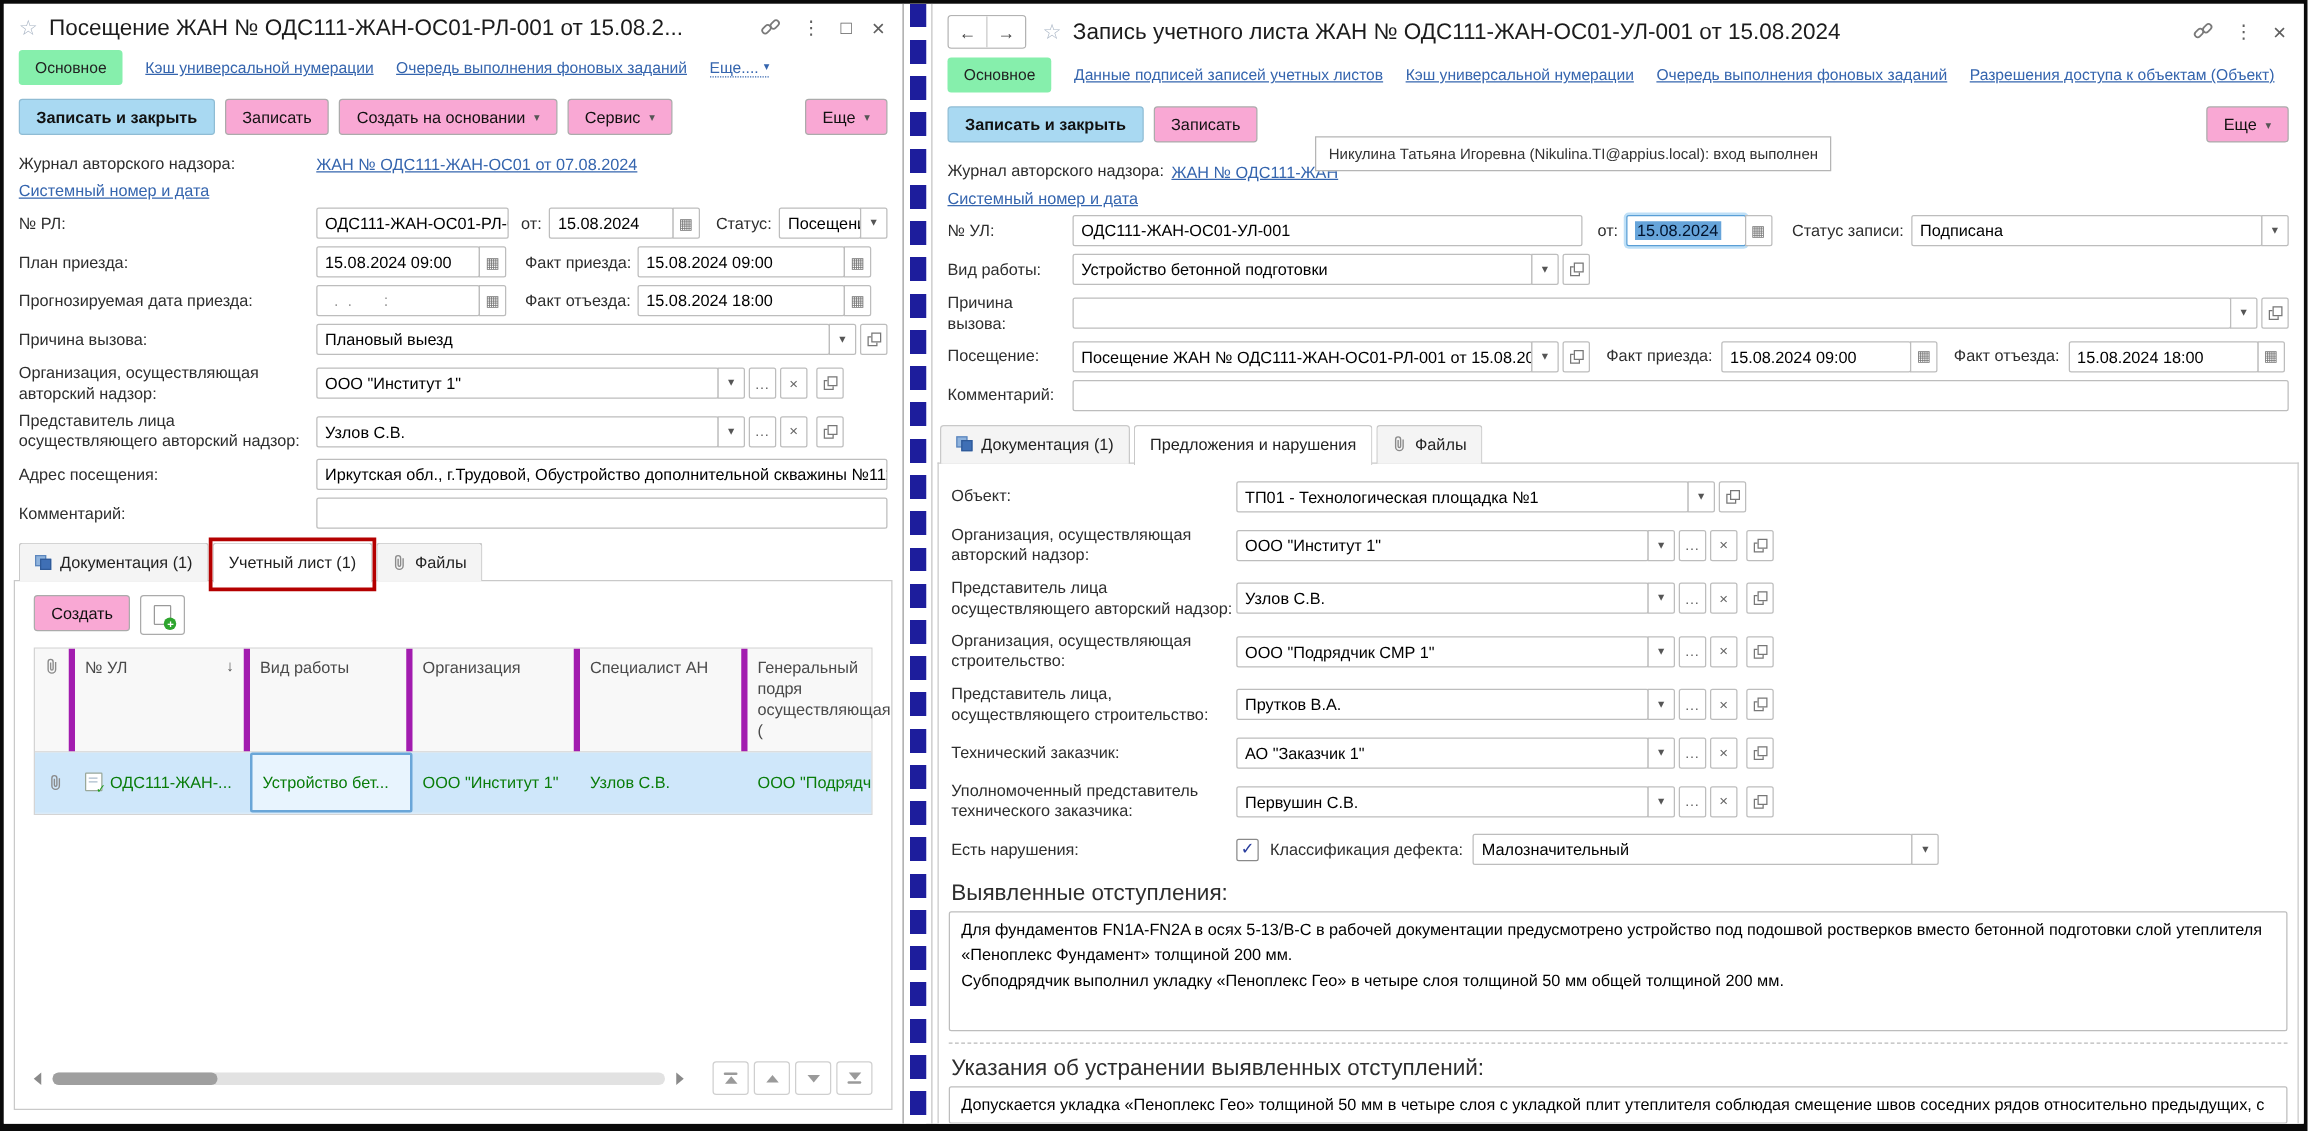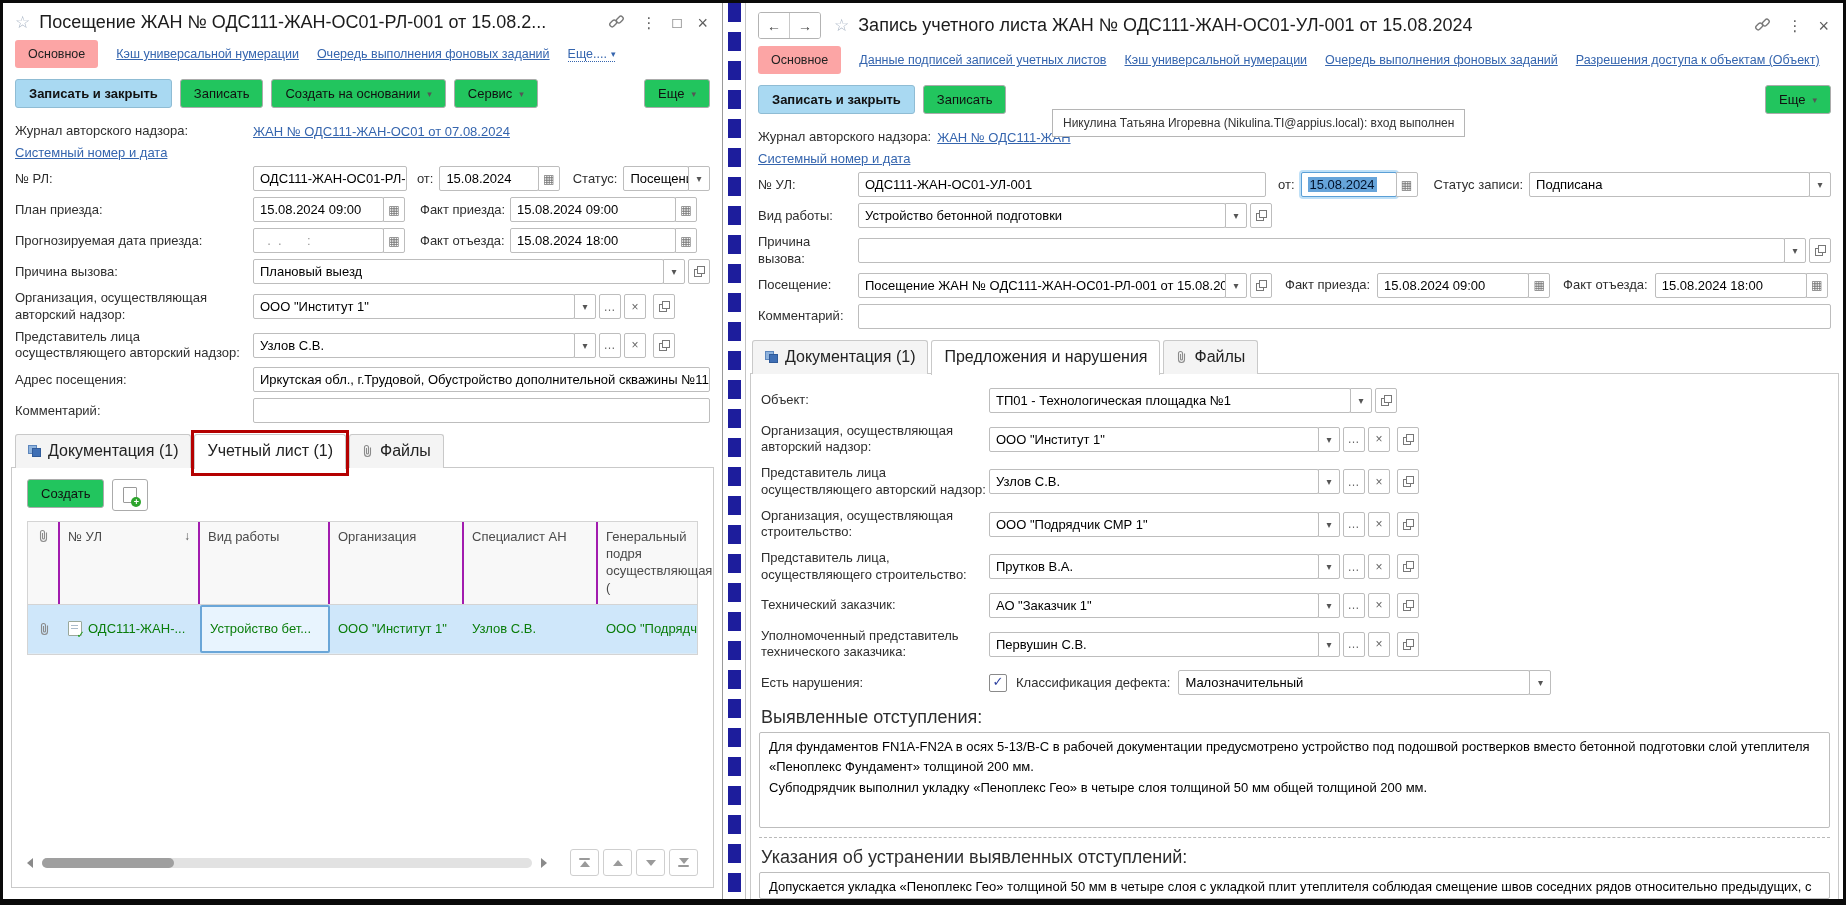--- a/index.html
+++ b/index.html
@@ -21,28 +21,28 @@
   .star{color:#a8b4c4;font-size:17px;flex:none}
   .wtitle{font-size:18px;color:#1c1c1c;white-space:nowrap;overflow:hidden;flex:1 1 auto;min-width:0}
   .tb-icons{margin-left:auto;display:flex;gap:16px;align-items:center;flex:none;color:#6e6e6e;padding-right:2px}
   .tb-ic{font-size:15px;color:#5f5f5f;line-height:1;cursor:default}
   .navbtns{display:flex;border:1px solid #b3b3b3;border-radius:3px;overflow:hidden;flex:none;margin-right:4px}
   .navbtn{width:30px;height:25px;display:flex;align-items:center;justify-content:center;font-size:14px;color:#444;background:#fff}
   .navbtn + .navbtn{border-left:1px solid #c9c9c9}
 
   
   .navrow{display:flex;align-items:center;gap:18px;padding:2px 12px 7px;font-size:12.5px;flex:none;white-space:nowrap}
-  .nav-main{background:#fca5a5;padding:7px 13px;border-radius:3px;color:#222}
+  .nav-main{background:#86efac;padding:7px 13px;border-radius:3px;color:#222}
   .navlnk{color:#3565ae;text-decoration:underline;cursor:pointer}
   .morelnk{color:#3565ae;display:flex;align-items:center;gap:4px;border-bottom:1px dotted #3565ae;cursor:pointer}
   .morelnk .caret{font-size:9px;color:#3565ae}
 
   
   .toolbar{display:flex;align-items:flex-start;gap:8px;padding:4px 12px 9px;flex:none}
-  .btn{border:1px solid #ababab;background:#22c55e;border-radius:3px;padding:6px 13px;font-size:13px;color:#111;display:flex;align-items:center;gap:7px;white-space:nowrap;cursor:pointer}
+  .btn{border:1px solid #ababab;background:#f9a8d4;border-radius:3px;padding:6px 13px;font-size:13px;color:#111;display:flex;align-items:center;gap:7px;white-space:nowrap;cursor:pointer}
   .btn .caret{font-size:9px;color:#555}
   .btn-primary{background:#a9d9f2;border-color:#8fbcd4;font-weight:bold}
   .spacer{flex:1}
 
   
   .formarea{padding:0 12px;flex:none}
   .row{display:flex;align-items:center;margin:6px 0}
   .lbl{font-size:13px;color:#2e2e2e;line-height:1.25}
   .lbl-l{width:238px;flex:none}
   .lbl-r1{width:100px;flex:none}
@@ -57,40 +57,40 @@
   .ibtn.dots{font-size:12px;letter-spacing:1px;color:#666}
   .ibtn.xbtn{font-size:12px;color:#666}
   .ic-open{position:relative;width:11px;height:11px;display:inline-block}
   .ic-open::after{content:"";position:absolute;right:0;top:0;width:6px;height:6px;border:1px solid #777;background:#fff}
   .ic-open::before{content:"";position:absolute;left:0;bottom:0;width:6px;height:6px;border:1px solid #777;background:#fff}
   .sel-date{background:#66a4da;color:#00112b;padding:0 2px}
   .inp.focus{border-color:#5a9fd6;box-shadow:0 0 0 2px #bfe0f7}
 
   
   .tabs{display:flex;align-items:flex-end;padding:0 12px;margin-top:5px;position:relative;z-index:2;flex:none}
-  .tab{border:1px solid #c9c9c9;border-bottom:none;background:#f4f4f4;padding:7px 12px 8px;border-radius:3px 3px 0 0;display:flex;gap:7px;align-items:center;font-size:16px;margin-right:3px;color:#222;cursor:pointer;position:relative}
+  .tab{border:1px solid #c9c9c9;border-bottom:none;background:#f4f4f4;padding:7px 12px 8px;border-radius:3px 3px 0 0;display:flex;gap:7px;align-items:center;font-size:13px;margin-right:3px;color:#222;cursor:pointer;position:relative}
   .tab.active{background:#fff;margin-bottom:-1px;padding-bottom:9px}
   .tab-highlight{position:absolute;left:-4px;right:-4px;top:-5px;bottom:-7px;border:3px solid #b40000;pointer-events:none}
   .ic-docs{position:relative;width:13px;height:12px;flex:none}
   .ic-docs::before{content:"";position:absolute;left:0;top:0;width:7px;height:7px;background:#8fb3dd;border:1px solid #5c86bd}
   .ic-docs::after{content:"";position:absolute;right:0;bottom:0;width:7px;height:7px;background:#3f6fb5;border:1px solid #2f5a99}
   .clip svg{display:block}
 
   
   .panel{border:1px solid #c9c9c9;flex:1 1 auto;margin:-1px 8px 11px;display:flex;flex-direction:column;padding:9px;min-height:0;background:#fff}
   .win-right .panel{margin:-1px 4px 0;border-bottom:none;padding:9px 8px 0}
   .createrow{display:flex;align-items:flex-start;gap:8px;flex:none;padding:2px 6px}
   .iconbtn{border:1px solid #ababab;background:#fff;border-radius:3px;width:34px;height:30px;display:flex;align-items:center;justify-content:center;cursor:pointer}
   .ic-newdoc{position:relative;width:12px;height:14px;border:1px solid #9a9a9a;background:#fff;border-radius:1px}
   .ic-newdoc::after{content:"+";position:absolute;right:-5px;bottom:-5px;width:10px;height:10px;background:#2ea52e;color:#fff;border-radius:50%;font-size:9px;line-height:10px;text-align:center;font-weight:bold}
 
   
   .tbl{border:1px solid #d4d4d4;margin:8px 6px 0;font-size:13px;flex:none}
   .thead{display:flex;background:#f8f8f8;border-bottom:1px solid #d4d4d4;color:#4a4a4a}
-  .th{padding:7px 8px;border-right:2px solid #a21caf;display:flex;gap:6px;align-items:flex-start;min-height:38px;box-sizing:border-box}
+  .th{padding:7px 8px;border-right:5px solid #a21caf;display:flex;gap:6px;align-items:flex-start;min-height:38px;box-sizing:border-box}
   .th:last-child{border-right:none}
   .th .two{white-space:pre-line;line-height:1.3}
   .sort{color:#555;font-size:12px}
   .trow{display:flex;background:#cfe7fa;border-bottom:1px solid #dcebf7;color:#0a7d0a}
   .td{padding:0 8px;height:48px;display:flex;align-items:center;gap:6px;box-sizing:border-box;overflow:hidden;white-space:nowrap}
   .td.selcell{background:#e8f4fe;border:2px solid #6aa6d8;border-radius:2px}
   .c0{width:32px;flex:none;justify-content:center}
   .c1{width:140px;flex:none}
   .c2{width:130px;flex:none}
   .c3{width:134px;flex:none}

